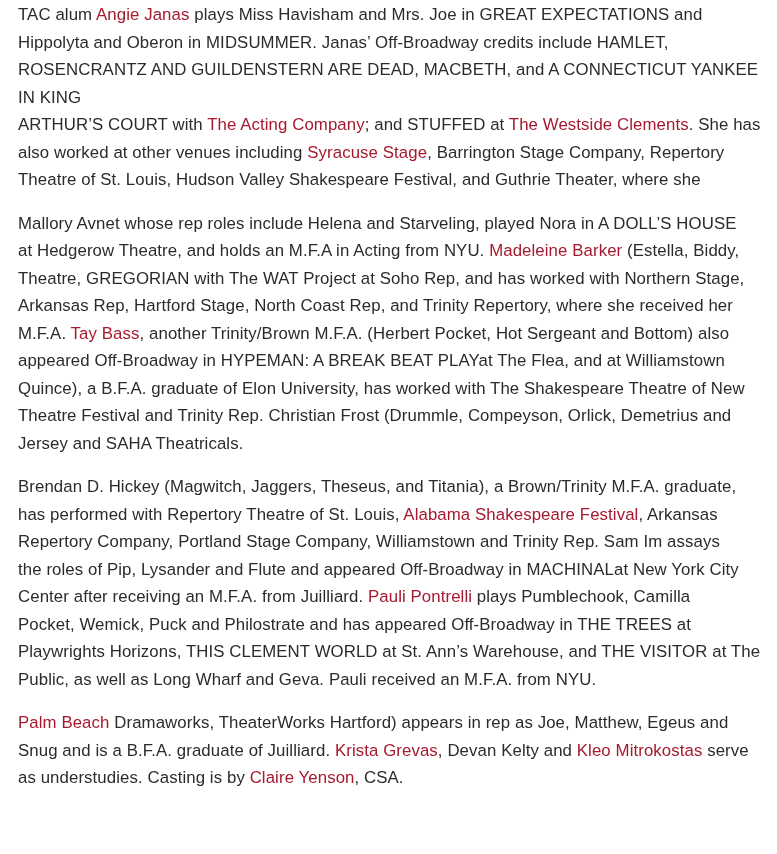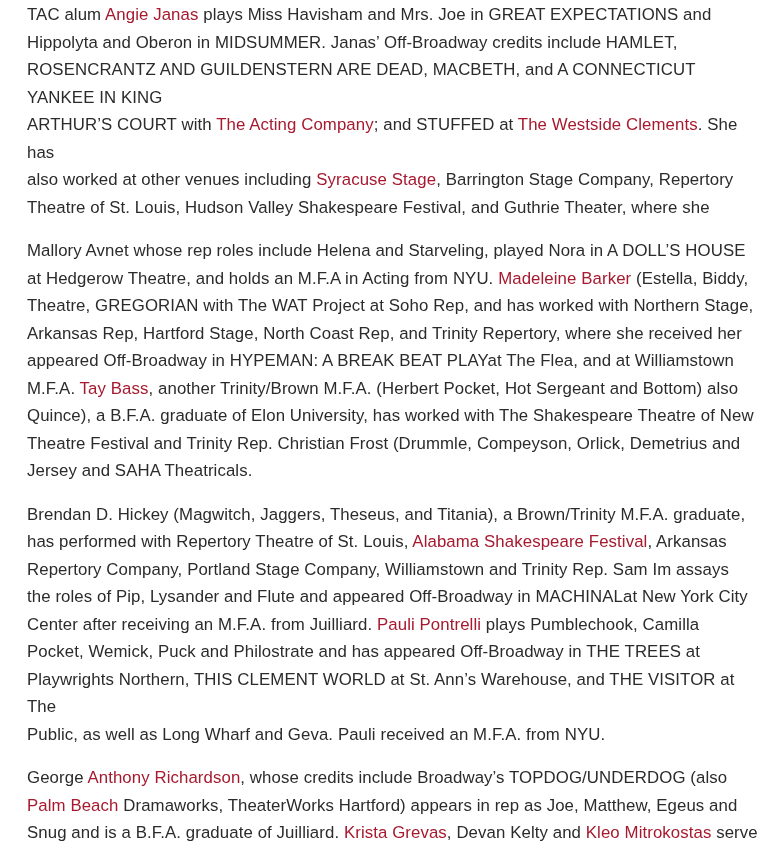--- a/index.html
+++ b/index.html
@@ -20,21 +20,21 @@
     font-family: "Liberation Sans", "DejaVu Sans", sans-serif;
     color: var(--text-color);
   }
   .article {
     padding: 1px 10px 0 10px;
     font-size: 16.8px;
     line-height: 27.5px;
     letter-spacing: 0.1px;
   }
   .para {
-    margin: 0 0 16px 17px;
+    margin: 0 0 16px 8px;
   }
   .line {
     display: block;
     white-space: pre-wrap;
   }
   .link {
     color: var(--link-color);
     text-decoration: none;
     cursor: pointer;
   }
@@ -49,35 +49,34 @@
       <span class="line"><span>ROSENCRANTZ AND GUILDENSTERN ARE DEAD, MACBETH, and A CONNECTICUT YANKEE IN KING</span></span>
       <span class="line"><span>ARTHUR’S COURT with </span><a class="link">The Acting Company</a><span>; and STUFFED at </span><a class="link">The Westside Clements</a><span>. She has</span></span>
       <span class="line"><span>also worked at other venues including </span><a class="link">Syracuse Stage</a><span>, Barrington Stage Company, Repertory</span></span>
       <span class="line"><span>Theatre of St. Louis, Hudson Valley Shakespeare Festival, and Guthrie Theater, where she</span></span>
     </p>
   <p class="para">
       <span class="line"><span>Mallory Avnet whose rep roles include Helena and Starveling, played Nora in A DOLL’S HOUSE</span></span>
       <span class="line"><span>at Hedgerow Theatre, and holds an M.F.A in Acting from NYU. </span><a class="link">Madeleine Barker</a><span> (Estella, Biddy,</span></span>
       <span class="line"><span>Theatre, GREGORIAN with The WAT Project at Soho Rep, and has worked with Northern Stage,</span></span>
       <span class="line"><span>Arkansas Rep, Hartford Stage, North Coast Rep, and Trinity Repertory, where she received her</span></span>
+      <span class="line"><span>M.F.A. </span><a class="link">Tay Bass</a><span>, another Trinity/Brown M.F.A. (Herbert Pocket, Hot Sergeant and Bottom) also</span></span>
       <span class="line"><span>appeared Off-Broadway in HYPEMAN: A BREAK BEAT PLAYat The Flea, and at Williamstown</span></span>
-      <span class="line"><span>M.F.A. </span><a class="link">Tay Bass</a><span>, another Trinity/Brown M.F.A. (Herbert Pocket, Hot Sergeant and Bottom) also</span></span>
       <span class="line"><span>Quince), a B.F.A. graduate of Elon University, has worked with The Shakespeare Theatre of New</span></span>
       <span class="line"><span>Theatre Festival and Trinity Rep. Christian Frost (Drummle, Compeyson, Orlick, Demetrius and</span></span>
       <span class="line"><span>Jersey and SAHA Theatricals.</span></span>
     </p>
   <p class="para">
       <span class="line"><span>Brendan D. Hickey (Magwitch, Jaggers, Theseus, and Titania), a Brown/Trinity M.F.A. graduate,</span></span>
       <span class="line"><span>has performed with Repertory Theatre of St. Louis, </span><a class="link">Alabama Shakespeare Festival</a><span>, Arkansas</span></span>
       <span class="line"><span>Repertory Company, Portland Stage Company, Williamstown and Trinity Rep. Sam Im assays</span></span>
       <span class="line"><span>the roles of Pip, Lysander and Flute and appeared Off-Broadway in MACHINALat New York City</span></span>
       <span class="line"><span>Center after receiving an M.F.A. from Juilliard. </span><a class="link">Pauli Pontrelli</a><span> plays Pumblechook, Camilla</span></span>
       <span class="line"><span>Pocket, Wemick, Puck and Philostrate and has appeared Off-Broadway in THE TREES at</span></span>
-      <span class="line"><span>Playwrights Northern, THIS CLEMENT WORLD at St. Ann’s Warehouse, and THE VISITOR at The</span></span>
+      <span class="line"><span>Playwrights Horizons, THIS CLEMENT WORLD at St. Ann’s Warehouse, and THE VISITOR at The</span></span>
       <span class="line"><span>Public, as well as Long Wharf and Geva. Pauli received an M.F.A. from NYU.</span></span>
     </p>
   <p class="para">
-      <span class="line"><span>George </span><a class="link">Anthony Richardson</a><span>, whose credits include Broadway’s TOPDOG/UNDERDOG (also</span></span>
       <span class="line"><a class="link">Palm Beach</a><span> Dramaworks, TheaterWorks Hartford) appears in rep as Joe, Matthew, Egeus and</span></span>
       <span class="line"><span>Snug and is a B.F.A. graduate of Juilliard. </span><a class="link">Krista Grevas</a><span>, Devan Kelty and </span><a class="link">Kleo Mitrokostas</a><span> serve</span></span>
       <span class="line"><span>as understudies. Casting is by </span><a class="link">Claire Yenson</a><span>, CSA.</span></span>
     </p>
 </div>
 
 </body></html>

